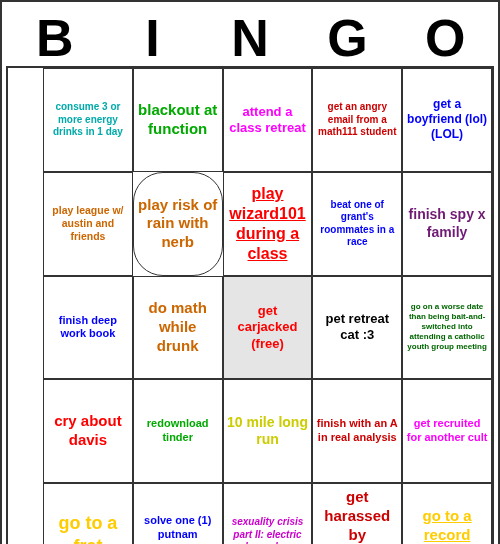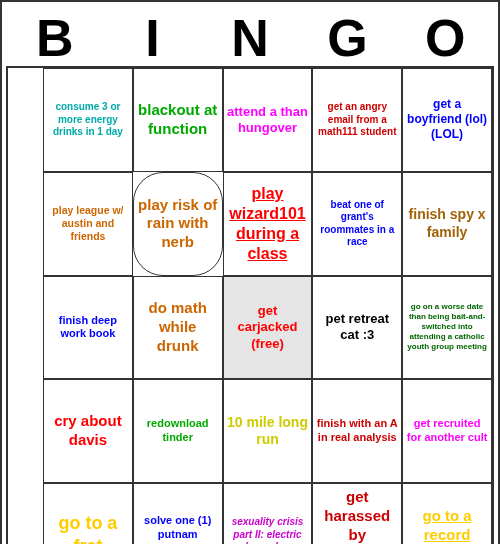--- a/index.html
+++ b/index.html
@@ -61,28 +61,28 @@
   <div class="bingo-title">
   <span>B</span>
       <span>I</span>
       <span>N</span>
       <span>G</span>
       <span>O</span>
     </div>
   <div class="bingo-grid">
   <div class="cell" style="color: rgb(0, 170, 170); font-size: 10px;">consume 3 or more energy drinks in 1 day</div>
       <div class="cell" style="color: rgb(0, 170, 0); font-size: 15px;">blackout at function</div>
-      <div class="cell" style="color: rgb(255, 0, 255); font-size: 13px;">attend a than hungover</div>
+      <div class="cell" style="color: rgb(255, 0, 255); font-size: 13px;">attend a class retreat</div>
       <div class="cell" style="color: rgb(204, 0, 0); font-size: 10px;">get an angry email from a math111 student</div>
       <div class="cell" style="color: rgb(0, 0, 255); font-size: 12px;">get a boyfriend (lol) (LOL)</div>
       <div class="cell" style="color: rgb(204, 102, 0); font-size: 10.5px;">play league w/ austin and friends</div>
       <div class="cell" style="color: rgb(204, 102, 0); font-size: 15px; border-radius: 30px;">play risk of rain with nerb</div>
       <div class="cell" style="color: rgb(255, 0, 0); font-size: 16px; text-decoration: underline;">play wizard101 during a class</div>
       <div class="cell" style="color: rgb(0, 0, 255); font-size: 10px;">beat one of grant's roommates in a race</div>
-      <div class="cell" style="color: #a16207; font-size: 14px;">finish spy x family</div>
+      <div class="cell" style="color: #701a75; font-size: 14px;">finish spy x family</div>
       <div class="cell" style="color: rgb(0, 0, 255); font-size: 11px;">finish deep work book</div>
       <div class="cell" style="color: rgb(204, 102, 0); font-size: 15px;">do math while drunk</div>
       <div class="cell" style="color: rgb(255, 0, 0); font-size: 13px; background: #e5e5e5;">get carjacked (free)</div>
       <div class="cell" style="color: rgb(0, 0, 0); font-size: 13px;">pet retreat cat :3</div>
       <div class="cell" style="color: rgb(0, 102, 0); font-size: 8px;">go on a worse date than being bait-and-switched into attending a catholic youth group meeting</div>
       <div class="cell" style="color: rgb(255, 0, 0); font-size: 15px;">cry about davis</div>
       <div class="cell" style="color: rgb(0, 170, 0); font-size: 11px;">redownload tinder</div>
       <div class="cell" style="color: rgb(204, 204, 0); font-size: 14px;">10 mile long run</div>
       <div class="cell" style="color: rgb(204, 0, 0); font-size: 11px;">finish with an A in real analysis</div>
       <div class="cell" style="color: rgb(255, 0, 255); font-size: 11px;">get recruited for another cult</div>

